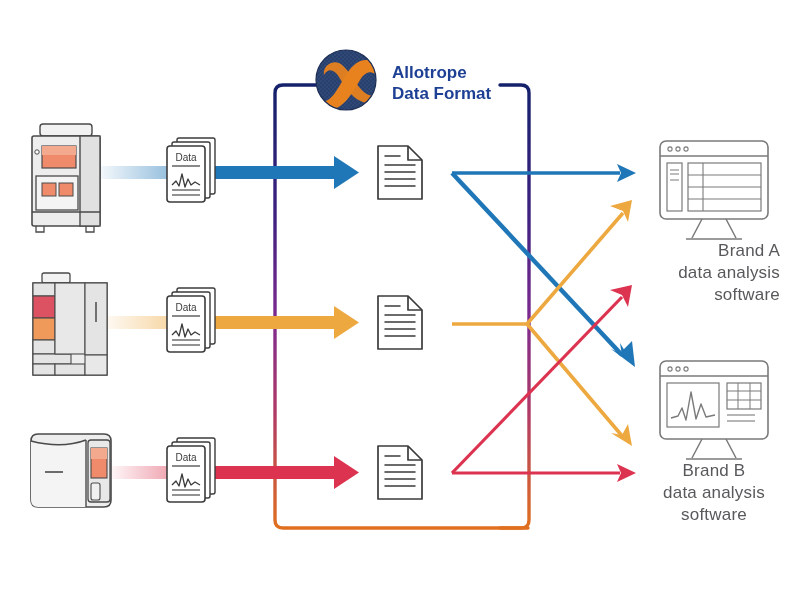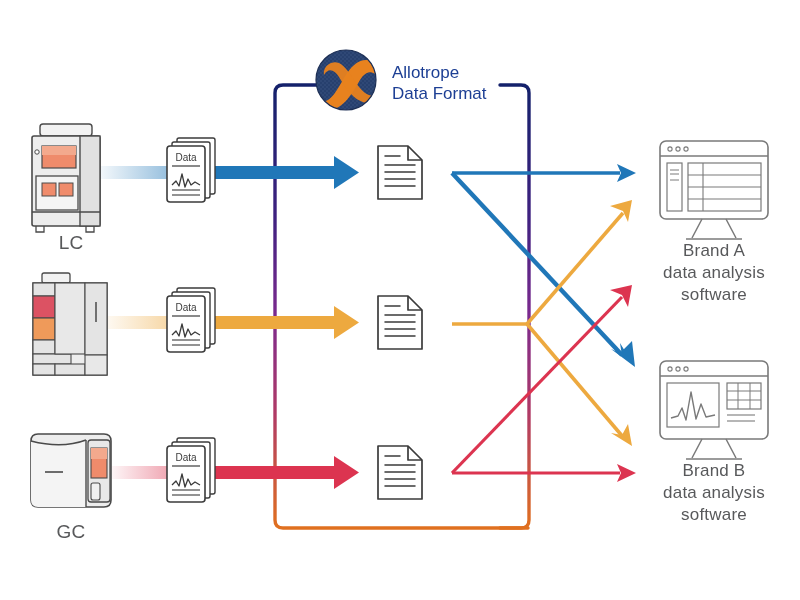--- a/index.html
+++ b/index.html
@@ -20,21 +20,21 @@
     letter-spacing:.2px;
     white-space:pre-line;
   }
   .lbl-instrument{font-size:19px;}
   .lbl-brand{font-size:17px;line-height:22px;}
   .logo-text{
     position:absolute;
     font-size:17px;line-height:21px;
     color:#1d3f94;
     white-space:pre-line;
-    font-weight:400;
+    font-weight:700;
   }
 </style>
 </head>
 <body>
 
 <div id="stage">
 
   <svg id="svgroot" viewBox="0 0 800 600">
     <defs>
 
@@ -287,26 +287,24 @@
         <path d="M 374 96 C 364 96 358 86 350 74 C 344 65 338 60 331 63 C 326 65 323 70 324 75
                  C 328 68 334 69 339 77 C 347 90 355 102 368 103 C 374 103 377 100 374 96 Z" fill="#e8821e" opacity="0.95"></path>
       </g>
       <circle cx="346" cy="80" r="30" fill="none" stroke="#1d2f55" stroke-width="1.2"></circle>
     </g>
   </svg>
 
   <div class="logo-text" style="left:392px; top:62px;">Allotrope
 Data Format</div>
 
-  <div class="lbl lbl-instrument" style="left:16px; top:232px; width:110px;">LC</div>
-
-
-  <div class="lbl lbl-instrument" style="left:16px; top:521px; width:110px;">GC</div>
-
-  <div class="lbl lbl-brand" style="left:648px; top:240px; width:132px;">Brand A
+
+
+
+  <div class="lbl lbl-brand" style="left:648px; top:240px; width:132px;text-align:right;">Brand A
 data analysis
 software</div>
 
   <div class="lbl lbl-brand" style="left:648px; top:460px; width:132px;text-align:center;">Brand B
 data analysis
 software</div>
 
 </div>
 
 </body></html>

